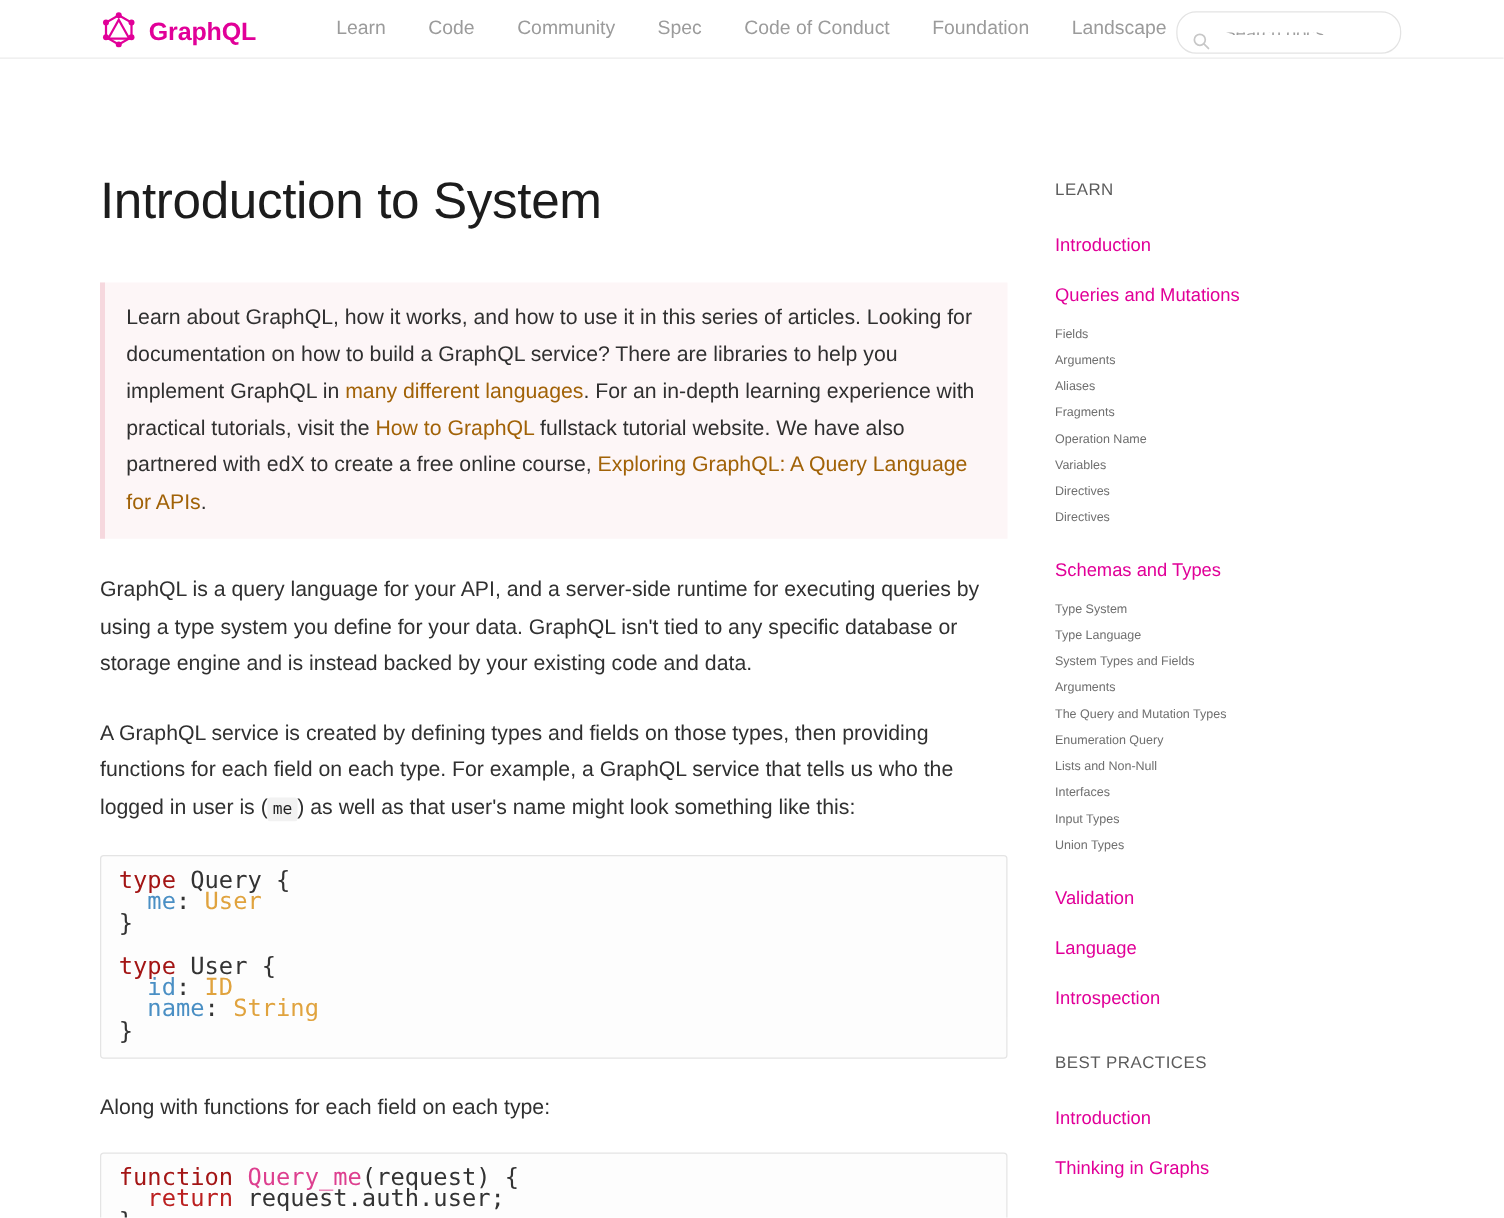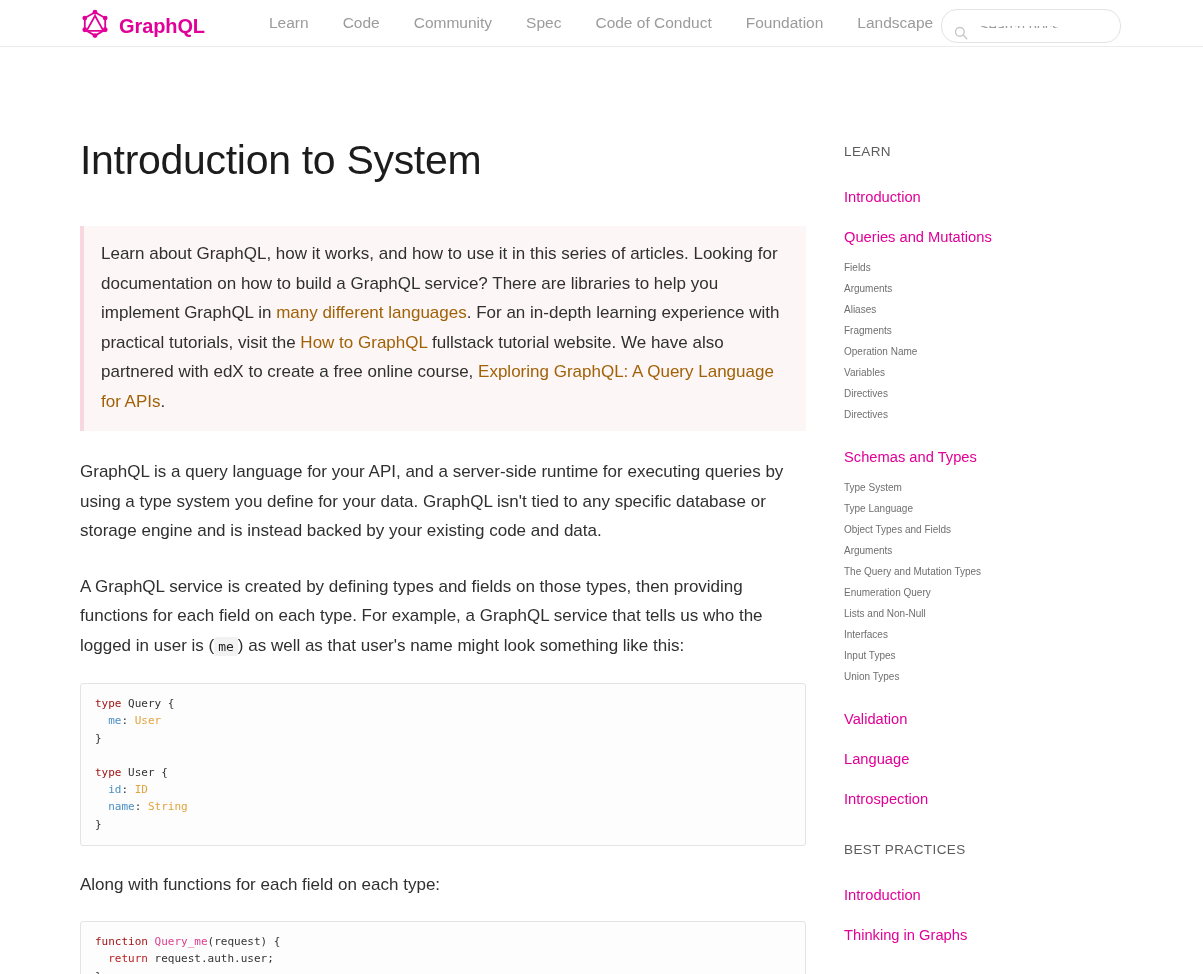--- a/index.html
+++ b/index.html
@@ -132,21 +132,21 @@
     margin-top: 22px;
     border: 1px solid #e4e4e4;
     border-radius: 3px;
     background: #fdfdfd;
     padding: 11px 14px 12px 14px;
     overflow: hidden;
   }
   .codeblock pre {
     margin: 0;
     font-family: "DejaVu Sans Mono", monospace;
-    font-size: 11px;
+    font-size: 19px;
     line-height: 17.2px;
     color: #333333;
     white-space: pre;
   }
   .tok-kw   { color: #a31515; }
   .tok-kw2  { color: #bb2020; }
   .tok-field{ color: #4a8fc4; }
   .tok-type { color: #e0a33e; }
   .tok-fn   { color: #dd3f8f; }
   .tok-plain{ color: #333333; }
@@ -276,21 +276,21 @@
           <a class="side-sub" href="#">Fragments</a>
           <a class="side-sub" href="#">Operation Name</a>
           <a class="side-sub" href="#">Variables</a>
           <a class="side-sub" href="#">Directives</a>
           <a class="side-sub" href="#">Directives</a>
         </div>
         <div class="side-group">
           <a class="side-link" href="#">Schemas and Types</a>
           <a class="side-sub" href="#">Type System</a>
           <a class="side-sub" href="#">Type Language</a>
-          <a class="side-sub" href="#">Object Types and Fields</a>
+          <a class="side-sub" href="#">System Types and Fields</a>
           <a class="side-sub" href="#">Arguments</a>
           <a class="side-sub" href="#">The Query and Mutation Types</a>
           <a class="side-sub" href="#">Enumeration Query</a>
           <a class="side-sub" href="#">Lists and Non-Null</a>
           <a class="side-sub" href="#">Interfaces</a>
           <a class="side-sub" href="#">Input Types</a>
           <a class="side-sub" href="#">Union Types</a>
         </div>
         <div class="side-group">
           <a class="side-link" href="#">Validation</a>

